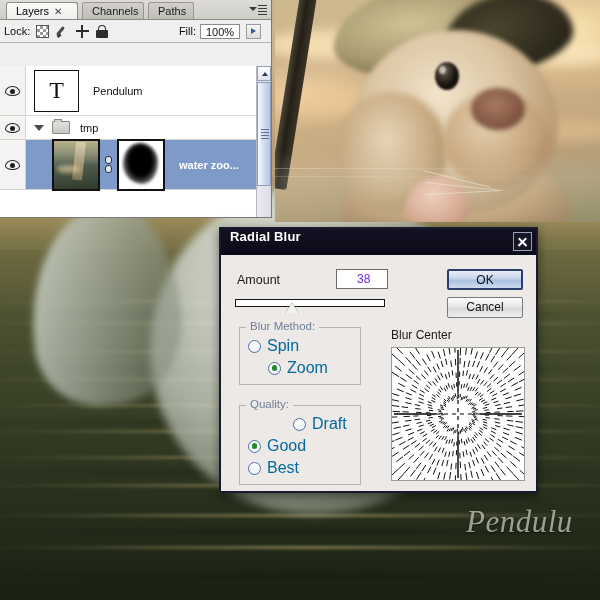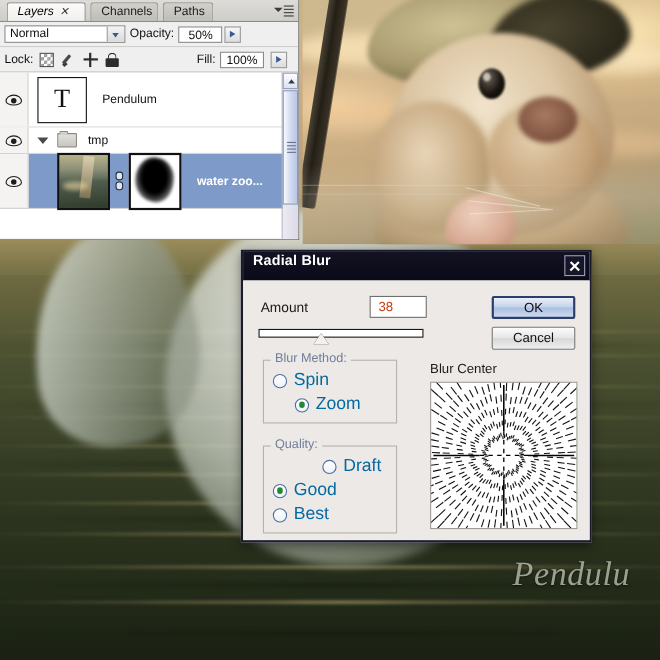--- a/index.html
+++ b/index.html
@@ -323,21 +323,21 @@
     content:"";position:absolute;left:3px;top:8px;width:11px;height:2.4px;background:#fff;
   }
   .dlg-close:before{transform:rotate(45deg);}
   .dlg-close:after{transform:rotate(-45deg);}
   .dlg-body{position:absolute;left:0;top:26px;right:0;bottom:0;background:#ece9e6;}
 
   .amount-label{position:absolute;left:16px;top:18px;font-size:12.5px;color:#1a1a1a;}
   .amount-input{
     position:absolute;left:327px;top:14px;width:52px;height:20px;
     background:#fff;border:1px solid #6e6e6e;box-sizing:border-box;
-    font-size:12px;line-height:18px;padding-left:7px;color:#c2410c;cursor:text;
+    font-size:12px;line-height:18px;padding-left:20px;color:#6d28d9;cursor:text;
   }
   .slider{
     position:absolute;left:14px;top:42px;width:150px;height:12px;
   }
   .slider-track{
     position:absolute;left:0;top:2px;width:150px;height:8px;
     background:#fff;border:1.5px solid #161616;box-sizing:border-box;
   }
   .slider-thumb{
     position:absolute;top:6px;width:0;height:0;
@@ -439,51 +439,40 @@
       <div class="glass-line" style="top:176px;opacity:.6;"></div>
       <div class="glass-sheen"></div>
     </div>
 
     <div class="watermark">Pendulu</div>
   </div>
 
   <div class="panel">
 
     <div class="tabbar">
-      <div class="tab active" style="left:6px;width:72px;font-style:italic;">
+      <div class="tab active" style="left:6px;width:72px;">
         <span>Layers</span><span class="tab-close">✕</span>
       </div>
       <div class="tab" style="left:82px;width:62px;">
         <span>Channels</span>
       </div>
       <div class="tab" style="left:148px;width:46px;">
         <span>Paths</span>
       </div>
       <div class="panel-menu">
         <div class="pm-tri"></div>
         <div class="pm-lines">
             <i></i>
             <i></i>
             <i></i>
             <i></i>
           </div>
       </div>
     </div>
 
-    <div class="row-mode">
-      <div class="combo">
-        <span>Normal</span>
-        <span class="combo-arrow"></span>
-      </div>
-      <span class="lbl">Opacity:</span>
-      <div class="numfield">
-        <div class="numbox">50%</div>
-        <div class="spin"></div>
-      </div>
-    </div>
 
     <div class="row-lock">
       <span class="lbl">Lock:</span>
       <div class="lockicons">
         <div class="licon ic-checker"></div>
         <div class="licon ic-brush"></div>
         <div class="licon ic-move"></div>
         <div class="licon ic-lock"></div>
       </div>
       <div class="fill-group">

